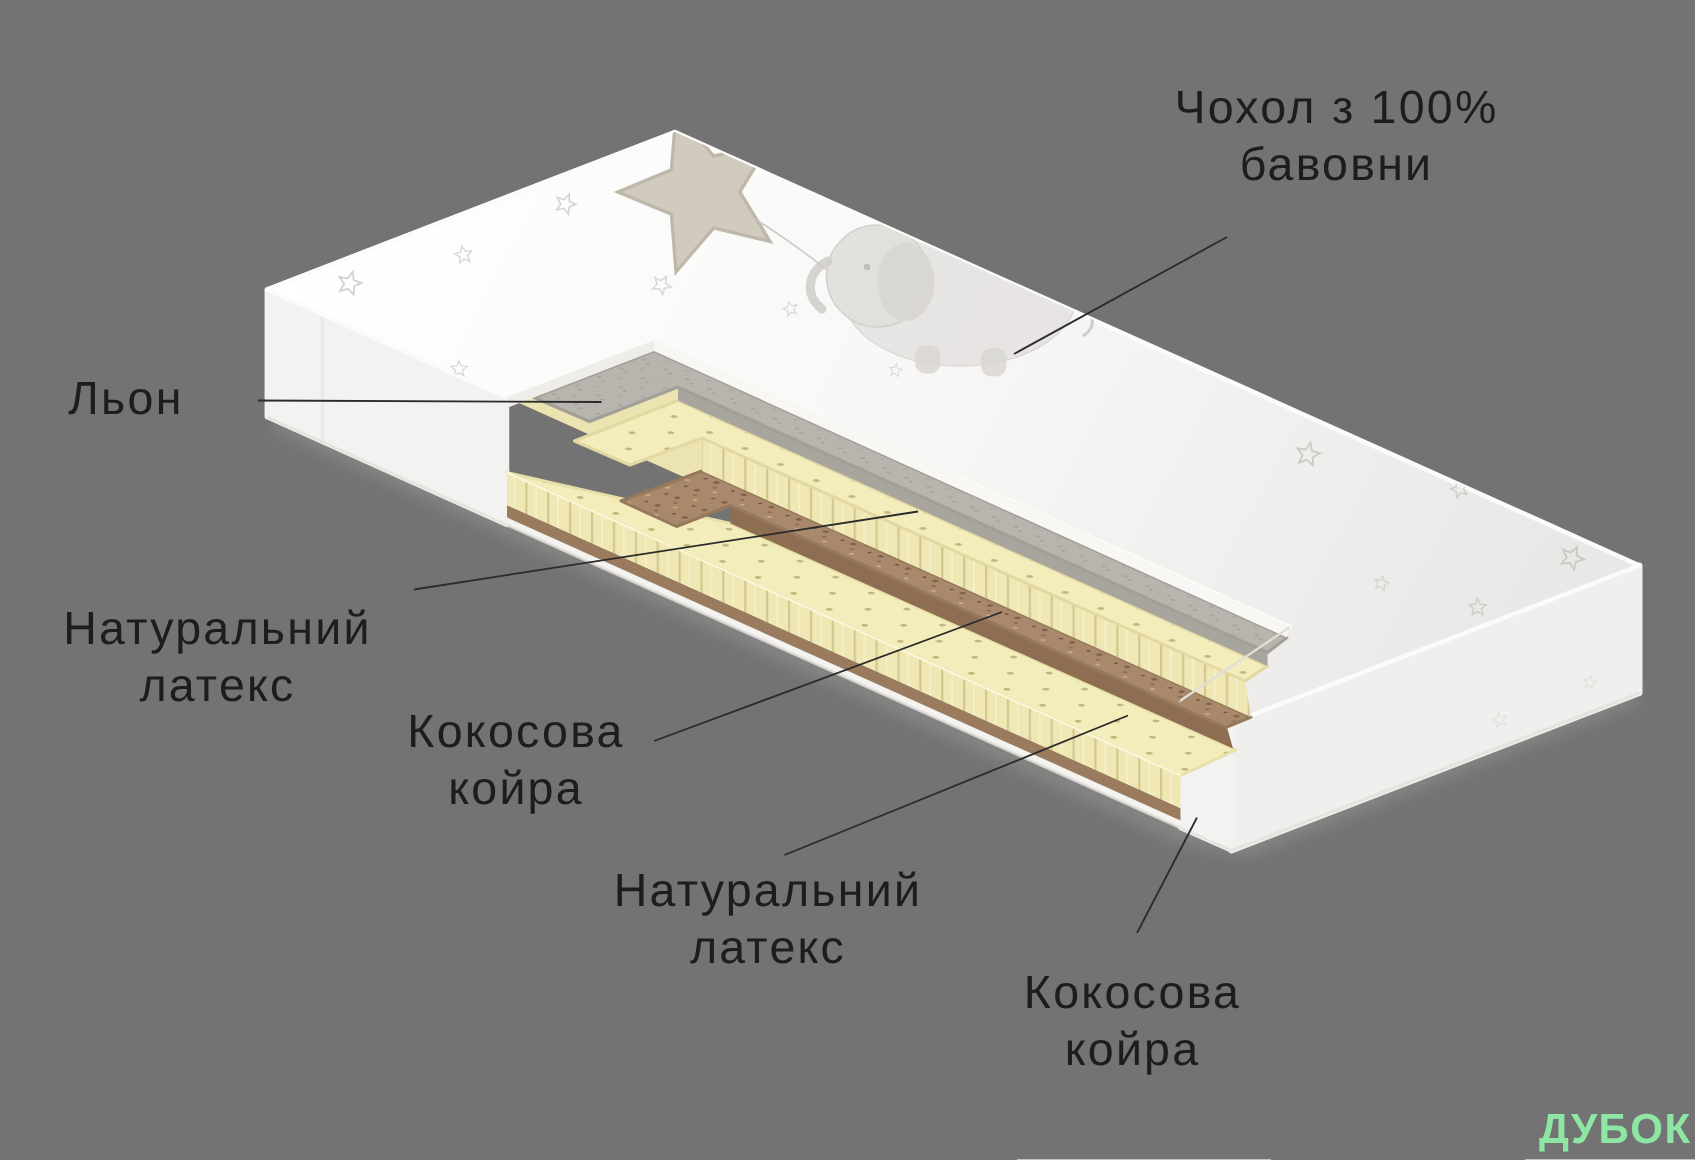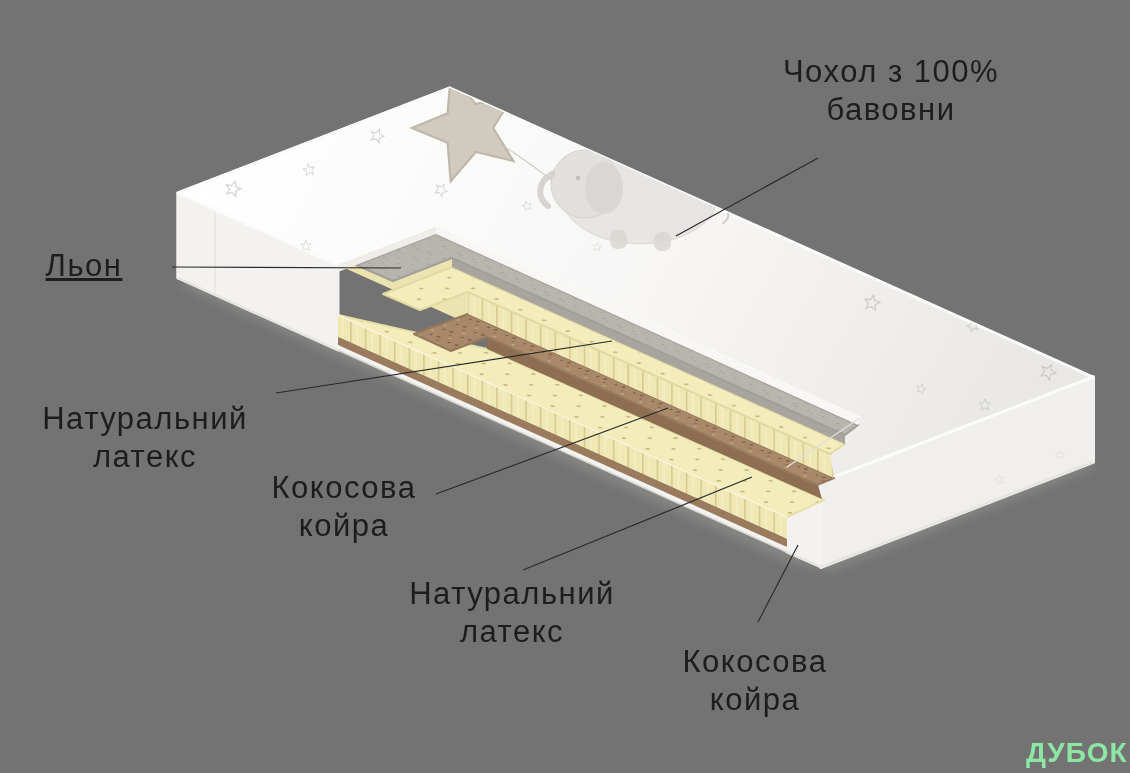--- a/index.html
+++ b/index.html
@@ -156,21 +156,21 @@
     <line x1="818" y1="158" x2="676" y2="236"></line>
     <line x1="172" y1="267" x2="401" y2="268"></line>
     <line x1="276" y1="393" x2="612" y2="341"></line>
     <line x1="436" y1="494" x2="668" y2="408"></line>
     <line x1="523" y1="570" x2="752" y2="477"></line>
     <line x1="758" y1="622" x2="798" y2="545"></line>
   </g>
 </svg>
 
 <div class="lbl" style="left:891px;top:91px;">Чохол з 100% бавовни</div>
-<div class="lbl" style="left:84px;top:266px;text-decoration:underline;">Льон</div>
+<div class="lbl" style="left:84px;top:266px;">Льон</div>
 <div class="lbl" style="left:145px;top:438px;">Натуральний
 латекс</div>
 <div class="lbl" style="left:344px;top:507px;">Кокосова
 койра</div>
 <div class="lbl" style="left:512px;top:613px;">Натуральний
 латекс</div>
 <div class="lbl" style="left:755px;top:681px;">Кокосова
 койра</div>
 
 <div class="logo">

